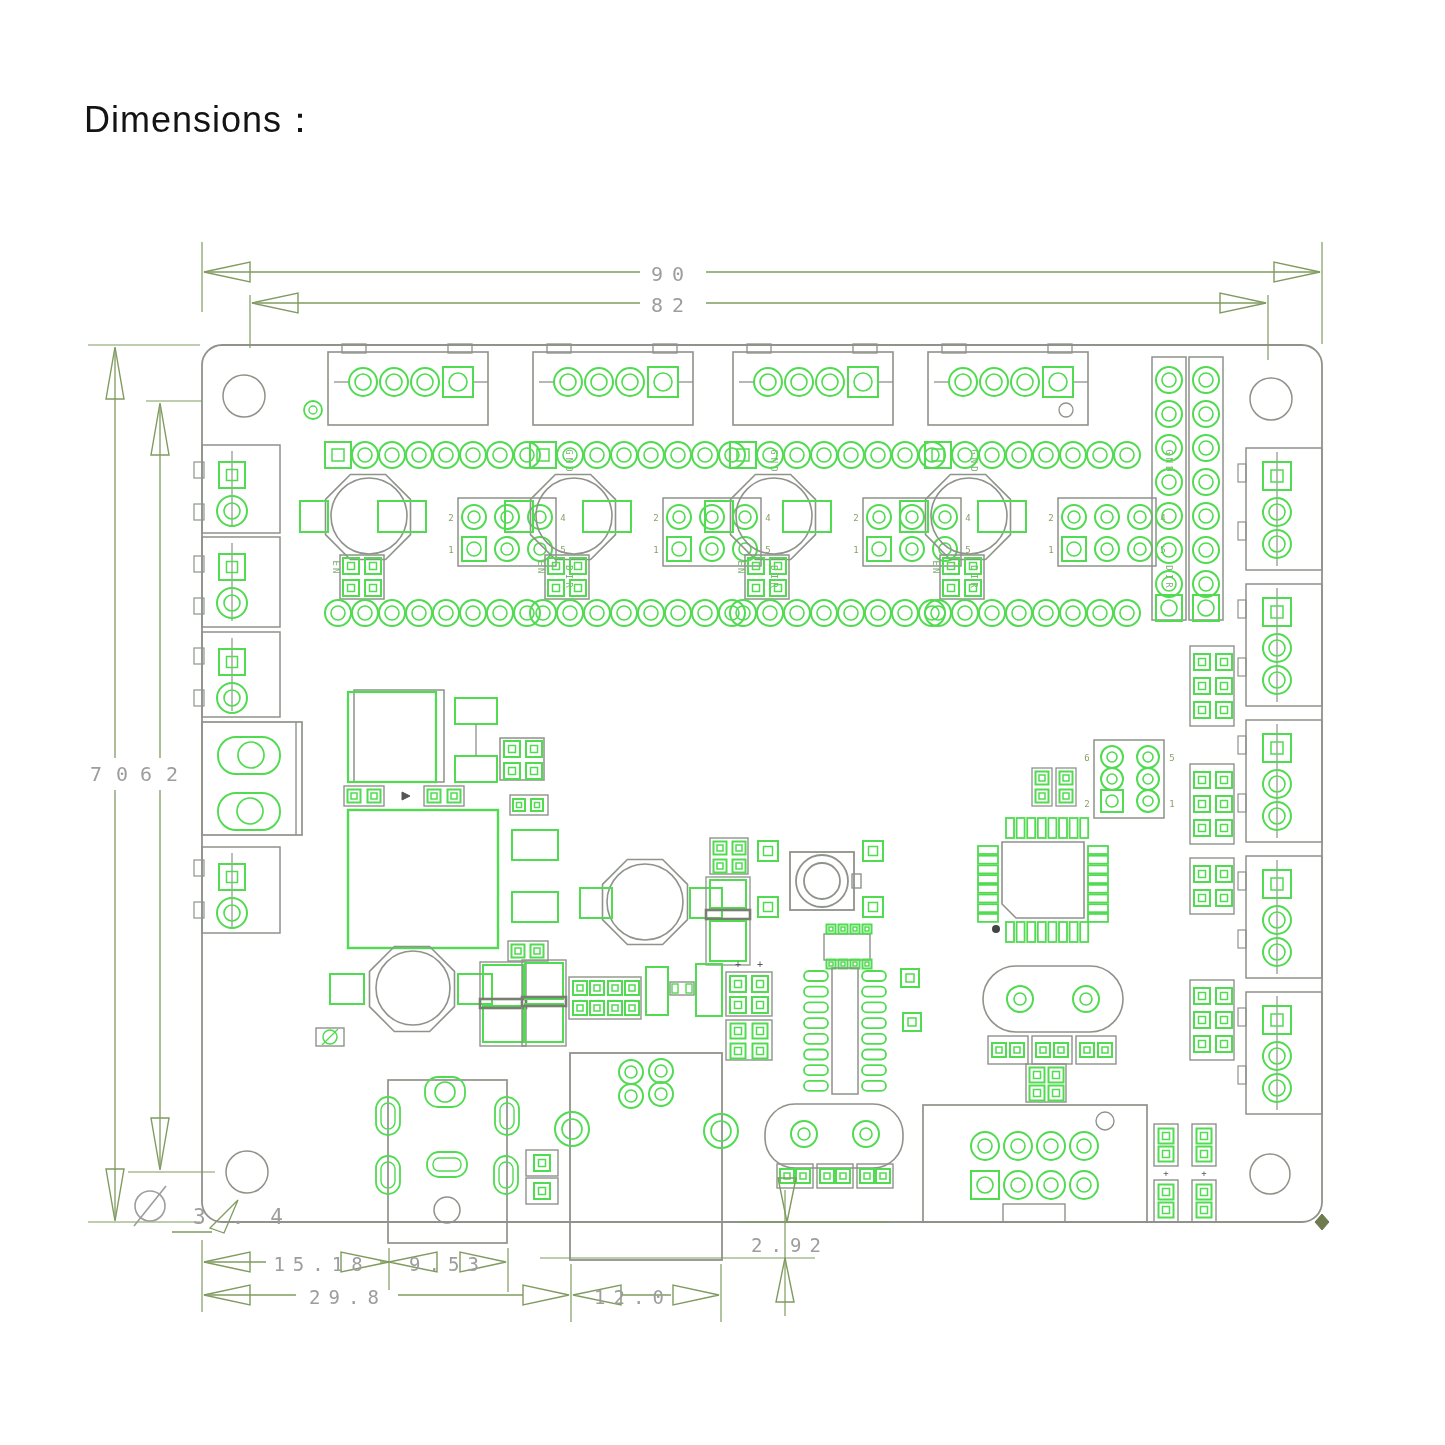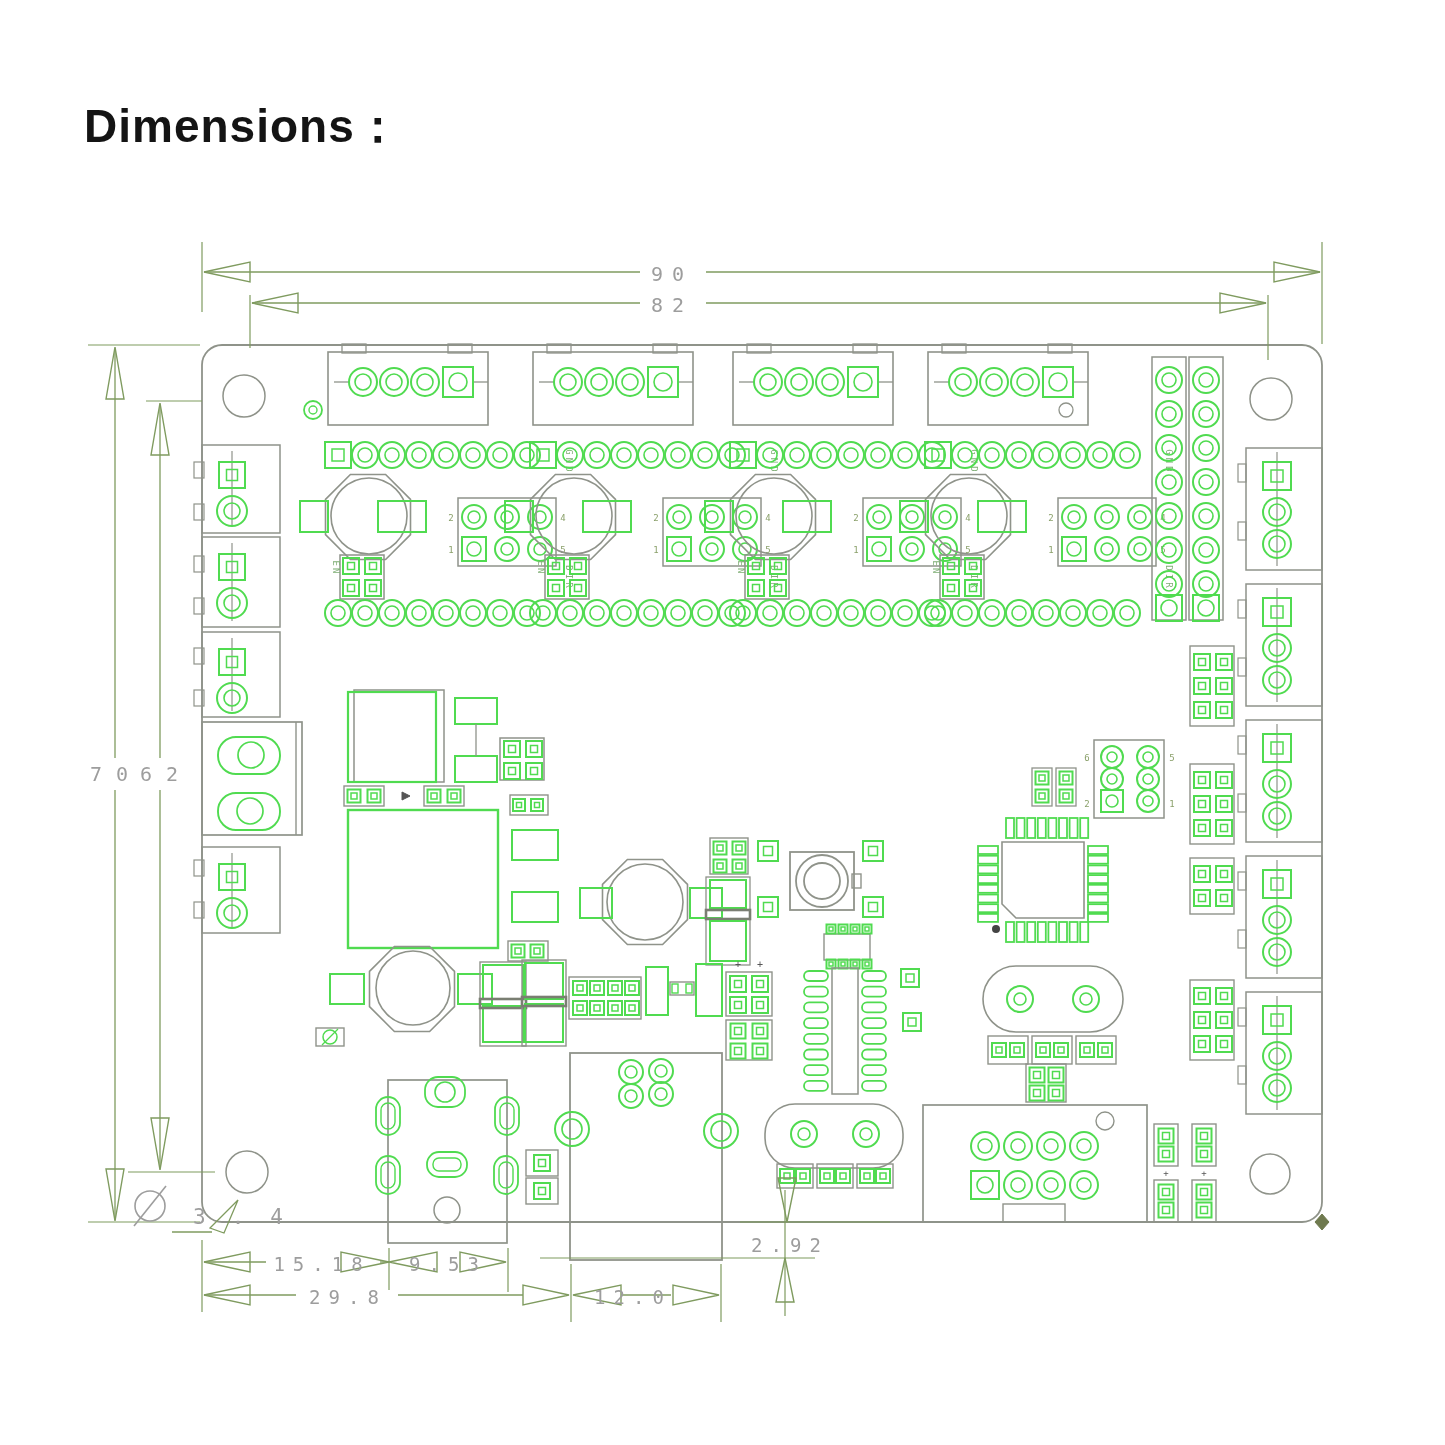--- a/index.html
+++ b/index.html
@@ -2,21 +2,21 @@
 <html><head>
 <meta charset="utf-8">
 <style>
   html,body{margin:0;padding:0;}
   body{
     width:1445px;height:1445px;background:#ffffff;position:relative;overflow:hidden;
     font-family:"Liberation Sans", sans-serif;
   }
   .title{
     position:absolute;left:84px;top:96px;
-    font-size:46px;font-weight:700;color:#141414;letter-spacing:1px;
+    font-size:36px;font-weight:400;color:#141414;letter-spacing:1px;
   }
   svg{position:absolute;left:0;top:0;}
   text{font-family:"DejaVu Sans Mono", monospace;}
 </style>
 </head>
 <body>
 
 <div class="title">Dimensions：</div>
 
 <svg id="board-svg" width="1445" height="1445" viewBox="0 0 1445 1445">

